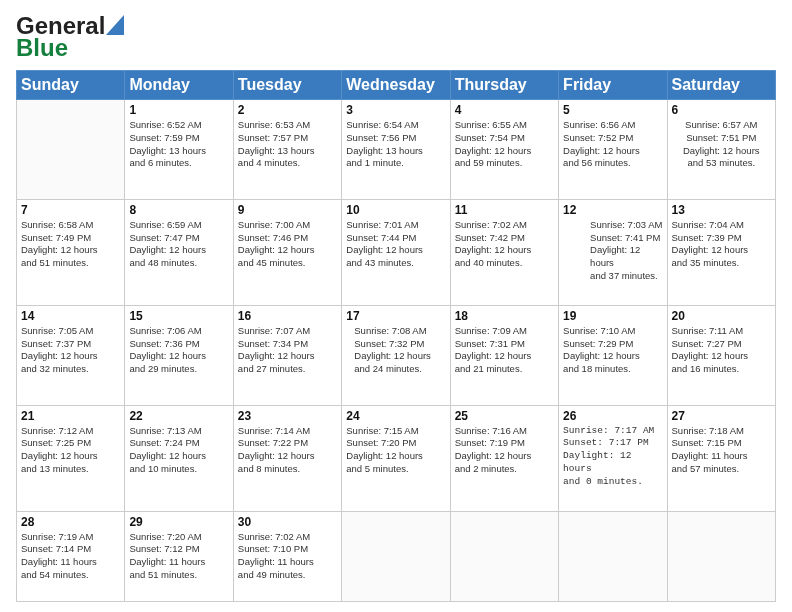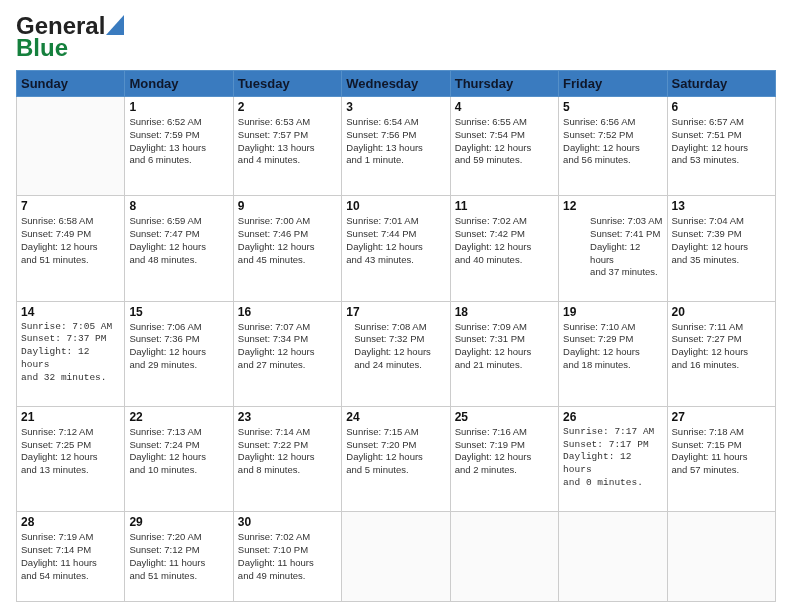--- a/index.html
+++ b/index.html
@@ -48,23 +48,23 @@
     }
     .calendar {
       flex: 1;
       border: 1px solid #ccc;
       border-collapse: collapse;
       width: 100%;
       table-layout: fixed;
     }
     .calendar th {
       background-color: #3a7bbf;
-      color: #0f172a;
+      color: #ffffff;
       font-weight: bold;
-      font-size: 13px;
+      font-size: 16px;
       padding: 5px 4px;
       text-align: left;
       border: 1px solid #5590c9;
     }
     .calendar td {
       border: 1px solid #ccc;
       vertical-align: top;
       padding: 3px 4px;
       height: 82px;
     }
@@ -148,21 +148,21 @@
           </td>
           <td>
             <span class="day-number">5</span>
             <div class="day-info" style="white-space: pre-line;">Sunrise: 6:56 AM
 Sunset: 7:52 PM
 Daylight: 12 hours
 and 56 minutes.</div>
           </td>
           <td>
             <span class="day-number">6</span>
-            <div class="day-info" style="white-space: pre-line;">Sunrise: 6:57 AM
+            <div class="day-info" style="white-space: pre-line; text-align: center;">Sunrise: 6:57 AM
 Sunset: 7:51 PM
 Daylight: 12 hours
 and 53 minutes.</div>
           </td>
         </tr>
         <tr>
           <td>
             <span class="day-number">7</span>
             <div class="day-info" style="white-space: pre-line;">Sunrise: 6:58 AM
 Sunset: 7:49 PM
@@ -208,21 +208,21 @@
             <span class="day-number">13</span>
             <div class="day-info" style="white-space: pre-line;">Sunrise: 7:04 AM
 Sunset: 7:39 PM
 Daylight: 12 hours
 and 35 minutes.</div>
           </td>
         </tr>
         <tr>
           <td>
             <span class="day-number">14</span>
-            <div class="day-info" style="white-space: pre-line; font-family: Liberation Mono, monospace;">Sunrise: 7:05 AM
+            <div class="day-info" style="white-space: pre-line;">Sunrise: 7:05 AM
 Sunset: 7:37 PM
 Daylight: 12 hours
 and 32 minutes.</div>
           </td>
           <td>
             <span class="day-number">15</span>
             <div class="day-info" style="white-space: pre-line;">Sunrise: 7:06 AM
 Sunset: 7:36 PM
 Daylight: 12 hours
 and 29 minutes.</div>

